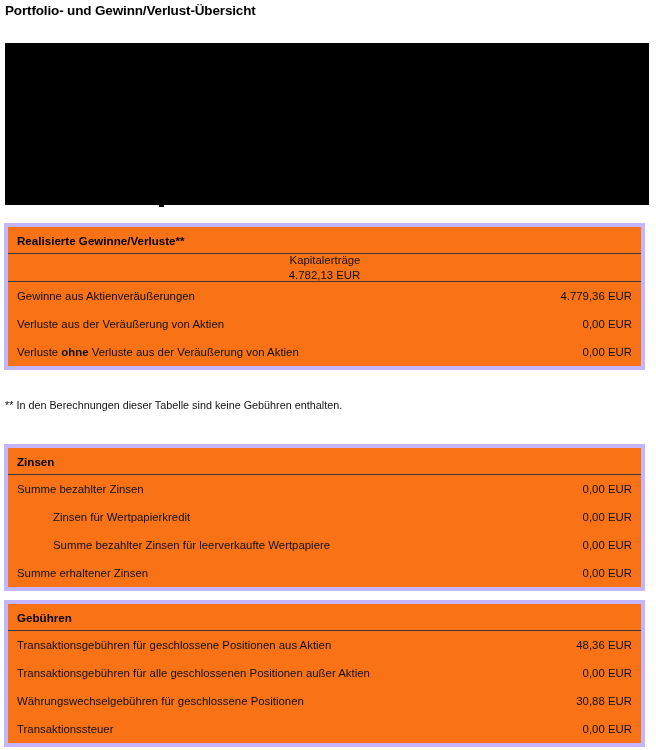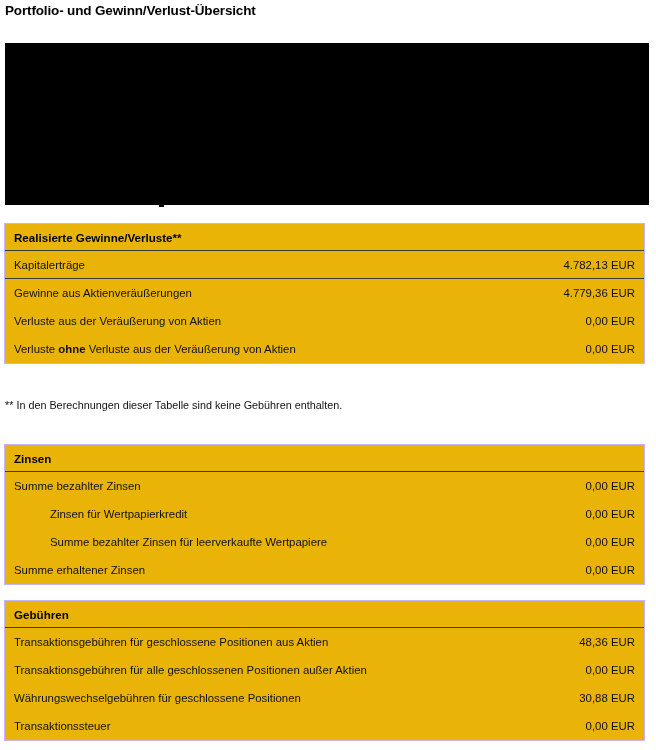--- a/index.html
+++ b/index.html
@@ -50,41 +50,42 @@
     width: 5px;
     height: 4px;
     background: #0a0a0a;
   }
 
   
   .data-table {
     position: absolute;
     left: 4px;
     width: 641px;
-    border: 1px solid #c4b5fd;
+    border: 4px solid #c4b5fd;
     box-sizing: border-box;
-    background: #eab308;
+    background: #f97316;
   }
   .data-table.t-realized { top: 223px; }
   .data-table.t-interest { top: 444px; }
   .data-table.t-fees     { top: 600px; }
 
   .tbl-row {
     display: flex;
     align-items: center;
     box-sizing: border-box;
     padding: 0 8px 0 9px;
     height: 28px;
   }
   .tbl-row.header-row {
     height: 27px;
     border-bottom: 1px solid #3a3a3a;
   }
   .tbl-row.rule-below {
     border-bottom: 1px solid #3a3a3a;
+    flex-direction: column;
   }
 
   .row-label {
     flex: 1 1 auto;
     font-size: 11.4px;
     color: #111111;
     white-space: nowrap;
     overflow: hidden;
   }
   .header-row .row-label {

